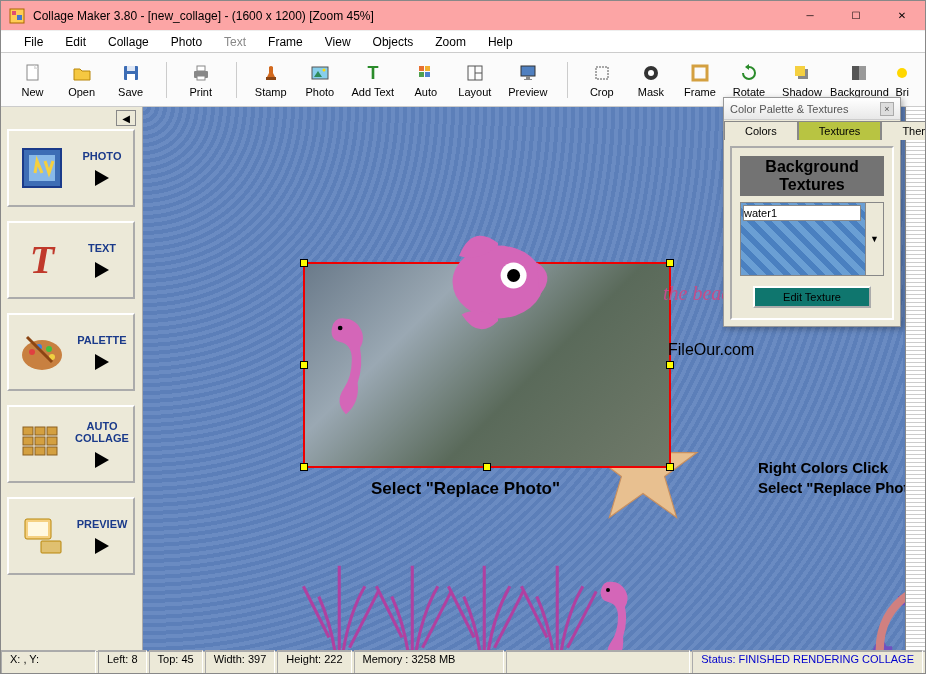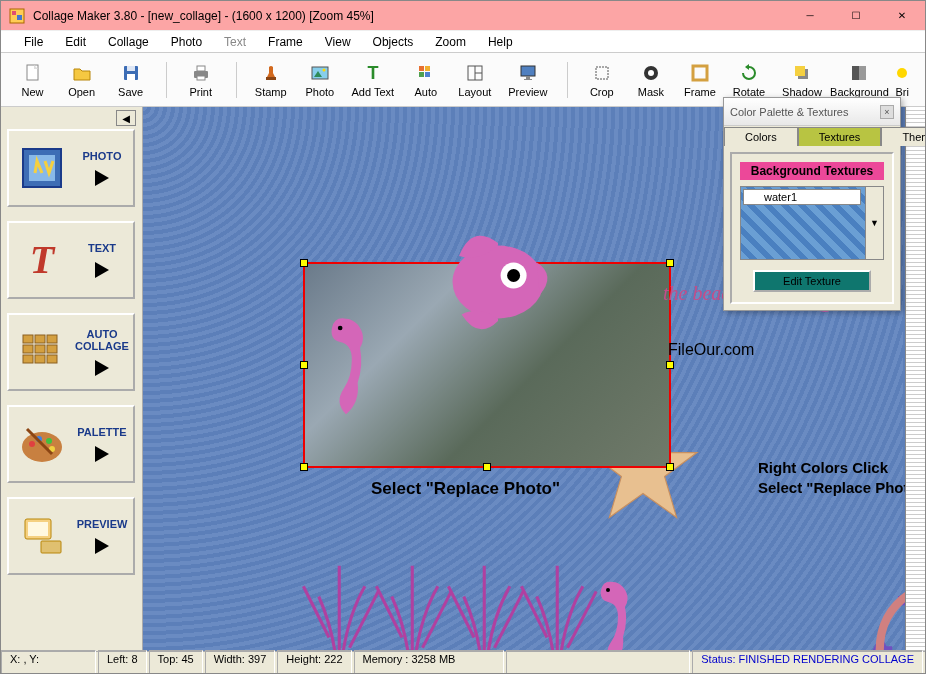--- a/index.html
+++ b/index.html
@@ -208,21 +208,21 @@
   .palette-panel {
     position: absolute;
     left: 722px; top: 96px;
     width: 178px;
     background: #ece9d8;
     border: 1px solid #999;
     box-shadow: 2px 2px 6px rgba(0,0,0,0.3);
     z-index: 50;
   }
   .palette-title {
-    height: 28px;
+    height: 22px;
     background: linear-gradient(#fff,#e8e8e8);
     display:flex; align-items:center;
     padding: 0 6px;
     font-size: 11px; color:#555;
     border-bottom: 1px solid #ccc;
   }
   .palette-title .pclose{ margin-left:auto; width:14px; height:14px; background:#ddd; border:1px solid #aaa; display:flex; align-items:center; justify-content:center; font-size:9px; cursor:pointer;}
   .palette-tabs { display:flex; background:#ece9d8; border-bottom: 1px solid #888;}
   .ptab {
     padding: 3px 20px;
@@ -235,42 +235,42 @@
     top: 1px;
   }
   .ptab.active { background: #b8c442; }
   .palette-body {
     padding: 8px;
     border: 2px inset #fff;
     margin: 6px;
     background: #ece9d8;
   }
   .bg-tex-title {
-    background: #ec4899;
+    background: #737373;
     font-weight: bold;
-    font-size: 12px;
+    font-size: 16px;
     padding: 2px 4px;
     text-align: center;
   }
   .tex-preview {
     height: 74px;
     background: repeating-linear-gradient(45deg,#6a9fd4,#6a9fd4 6px,#4a80c0 6px,#4a80c0 12px);
     border: 1px solid #888;
     margin-top: 6px;
     position: relative;
     display: flex;
     align-items: flex-start;
   }
   .tex-name{
     position: absolute;
     left:2px; top:2px;
     width: calc(100% - 24px);
     background:#fff;
     border:1px solid #888;
-    padding:1px 20px;
+    padding:1px 0;
     font-size:11px;
   }
   .tex-drop{
     position:absolute; right:0; top:0; bottom:0;
     width:18px; background:#ece9d8; border-left:1px solid #888;
     display:flex; align-items:center; justify-content:center; font-size:9px;
     cursor:pointer;
   }
   .edit-tex-btn{
     display:block;
@@ -525,52 +525,52 @@
       </div>
       <div class="card-right">
           <div class="card-title">TEXT</div>
           <div class="play"></div>
         </div>
     </div>
 
     <div class="side-card">
       <div class="card-icon">
         <svg width="50" height="50">
+            <ellipse cx="25" cy="28" rx="20" ry="15" fill="#c88040"></ellipse>
+            <circle cx="15" cy="25" r="3" fill="#e04040"></circle>
+            <circle cx="22" cy="20" r="3" fill="#4080e0"></circle>
+            <circle cx="32" cy="22" r="3" fill="#40c040"></circle>
+            <circle cx="35" cy="30" r="3" fill="#f0d040"></circle>
+            <line x1="10" y1="10" x2="35" y2="35" stroke="#8b4513" stroke-width="3"></line>
+          </svg>
+      </div>
+      <div class="card-right">
+          <div class="card-title">PALETTE</div>
+          <div class="play"></div>
+        </div>
+    </div>
+
+    <div class="side-card">
+      <div class="card-icon">
+        <svg width="50" height="50">
           <g fill="#d4a040" stroke="#8b6020">
             <rect x="6" y="8" width="10" height="8"></rect>
               <rect x="18" y="8" width="10" height="8"></rect>
               <rect x="30" y="8" width="10" height="8"></rect>
             <rect x="6" y="18" width="10" height="8"></rect>
               <rect x="18" y="18" width="10" height="8"></rect>
               <rect x="30" y="18" width="10" height="8"></rect>
             <rect x="6" y="28" width="10" height="8"></rect>
               <rect x="18" y="28" width="10" height="8"></rect>
               <rect x="30" y="28" width="10" height="8"></rect>
           </g>
         </svg>
       </div>
       <div class="card-right">
           <div class="card-title" style="line-height:1.1;">AUTO COLLAGE</div>
-          <div class="play"></div>
-        </div>
-    </div>
-
-    <div class="side-card">
-      <div class="card-icon">
-        <svg width="50" height="50">
-            <ellipse cx="25" cy="28" rx="20" ry="15" fill="#c88040"></ellipse>
-            <circle cx="15" cy="25" r="3" fill="#e04040"></circle>
-            <circle cx="22" cy="20" r="3" fill="#4080e0"></circle>
-            <circle cx="32" cy="22" r="3" fill="#40c040"></circle>
-            <circle cx="35" cy="30" r="3" fill="#f0d040"></circle>
-            <line x1="10" y1="10" x2="35" y2="35" stroke="#8b4513" stroke-width="3"></line>
-          </svg>
-      </div>
-      <div class="card-right">
-          <div class="card-title">PALETTE</div>
           <div class="play"></div>
         </div>
     </div>
 
     <div class="side-card">
       <div class="card-icon">
         <svg width="50" height="50">
             <rect x="8" y="8" width="26" height="20" fill="#f5d080" stroke="#b8860b" rx="2"></rect>
             <rect x="11" y="11" width="20" height="14" fill="#fff8e0"></rect>
             <rect x="24" y="30" width="20" height="12" fill="#e0c070" stroke="#b8860b" rx="1"></rect>

